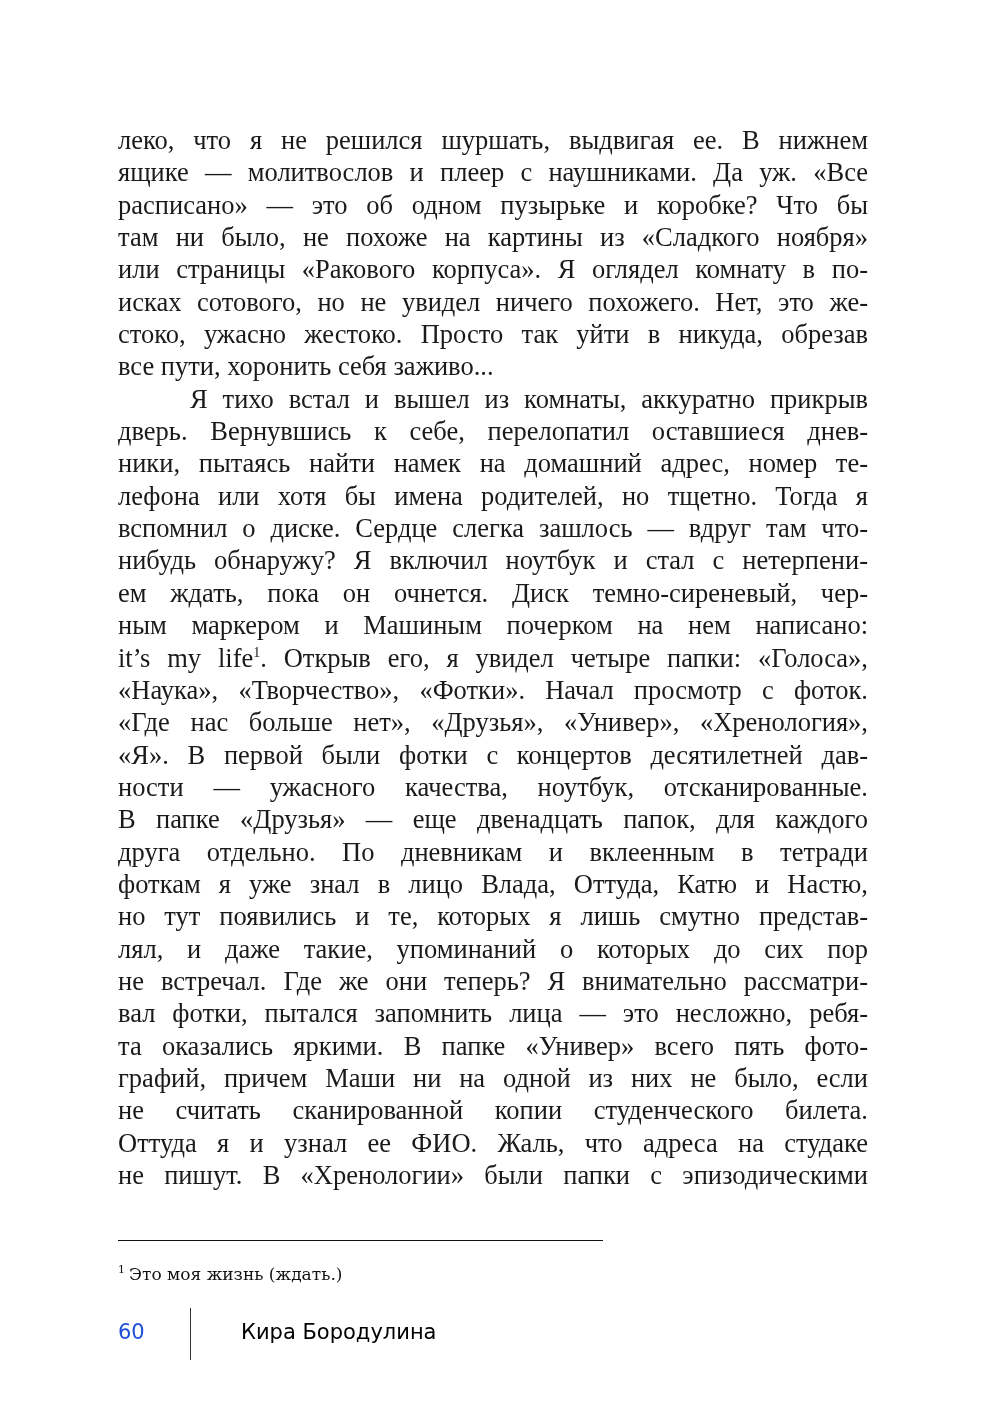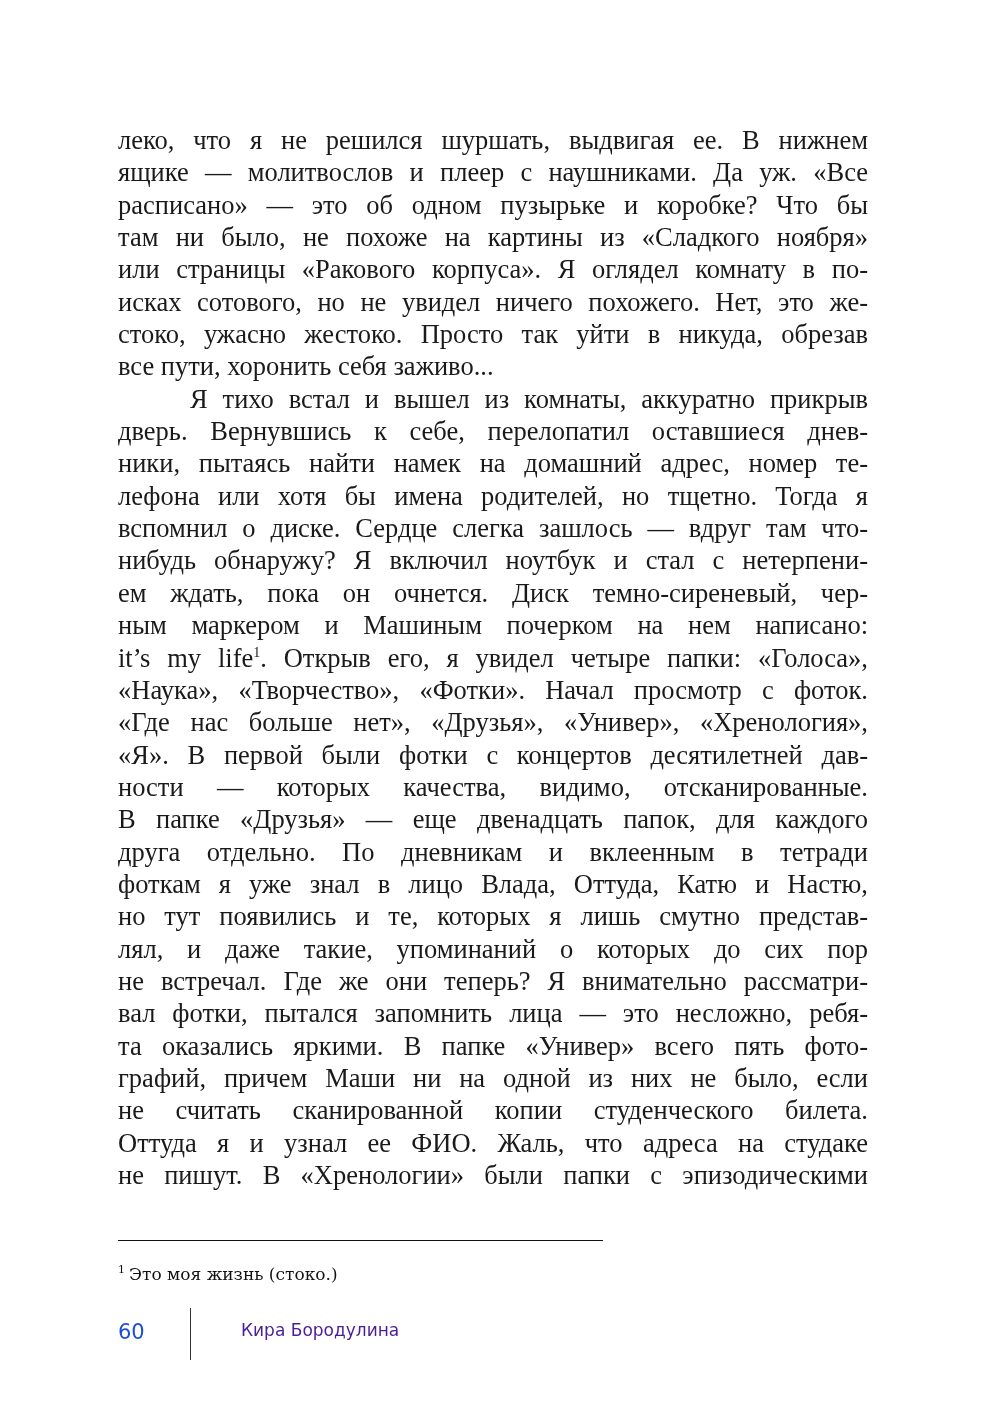--- a/index.html
+++ b/index.html
@@ -24,21 +24,21 @@
     font-family:"DejaVu Serif", serif; font-size:17px; color:#111;
   }
   .footnote sup { font-size:11px; vertical-align:super; margin-right:4px; }
   .footer-num {
     position:absolute; left:118px; top:1320px;
     font-family:"DejaVu Sans", sans-serif; font-size:21px; color:#1d4ed8;
   }
   .footer-divider { position:absolute; left:190px; top:1308px; width:0; height:52px; border-left:1.5px solid #333; }
   .footer-author {
     position:absolute; left:241px; top:1320px;
-    font-family:"DejaVu Sans", sans-serif; font-size:17px; color:#4c1d95;
+    font-family:"DejaVu Sans", sans-serif; font-size:21px; color:#000000;
   }
 </style>
 </head>
 <body>
 
 <div class="page">
   <div class="text-block">
     <span class="line">леко, что я не решился шуршать, выдвигая ее. В нижнем</span>
     <span class="line">ящике — молитвослов и плеер с наушниками. Да уж. «Все</span>
     <span class="line">расписано» — это об одном пузырьке и коробке? Что бы</span>
@@ -52,34 +52,34 @@
     <span class="line">ники, пытаясь найти намек на домашний адрес, номер те-</span>
     <span class="line">лефона или хотя бы имена родителей, но тщетно. Тогда я</span>
     <span class="line">вспомнил о диске. Сердце слегка зашлось — вдруг там что-</span>
     <span class="line">нибудь обнаружу? Я включил ноутбук и стал с нетерпени-</span>
     <span class="line">ем ждать, пока он очнется. Диск темно-сиреневый, чер-</span>
     <span class="line">ным маркером и Машиным почерком на нем написано:</span>
     <span class="line"><span>it’s my life</span><sup class="fn">1</sup><span>. Открыв его, я увидел четыре папки: «Голоса»,</span></span>
     <span class="line">«Наука», «Творчество», «Фотки». Начал просмотр с фоток.</span>
     <span class="line">«Где нас больше нет», «Друзья», «Универ», «Хренология»,</span>
     <span class="line">«Я». В первой были фотки с концертов десятилетней дав-</span>
-    <span class="line">ности — которых качества, видимо, отсканированные.</span>
+    <span class="line">ности — ужасного качества, ноутбук, отсканированные.</span>
     <span class="line">В папке «Друзья» — еще двенадцать папок, для каждого</span>
     <span class="line">друга отдельно. По дневникам и вклеенным в тетради</span>
     <span class="line">фоткам я уже знал в лицо Влада, Оттуда, Катю и Настю,</span>
     <span class="line">но тут появились и те, которых я лишь смутно представ-</span>
     <span class="line">лял, и даже такие, упоминаний о которых до сих пор</span>
     <span class="line">не встречал. Где же они теперь? Я внимательно рассматри-</span>
     <span class="line">вал фотки, пытался запомнить лица — это несложно, ребя-</span>
     <span class="line">та оказались яркими. В папке «Универ» всего пять фото-</span>
     <span class="line">графий, причем Маши ни на одной из них не было, если</span>
     <span class="line">не считать сканированной копии студенческого билета.</span>
     <span class="line">Оттуда я и узнал ее ФИО. Жаль, что адреса на студаке</span>
     <span class="line">не пишут. В «Хренологии» были папки с эпизодическими</span>
   </div>
 
   <div class="rule"></div>
-  <div class="footnote"><sup>1</sup><span>Это моя жизнь (стоко.)</span></div>
+  <div class="footnote"><sup>1</sup><span>Это моя жизнь (ждать.)</span></div>
 
   <div class="footer-num">60</div>
   <div class="footer-divider"></div>
   <div class="footer-author">Кира Бородулина</div>
 </div>
 
 </body></html>

